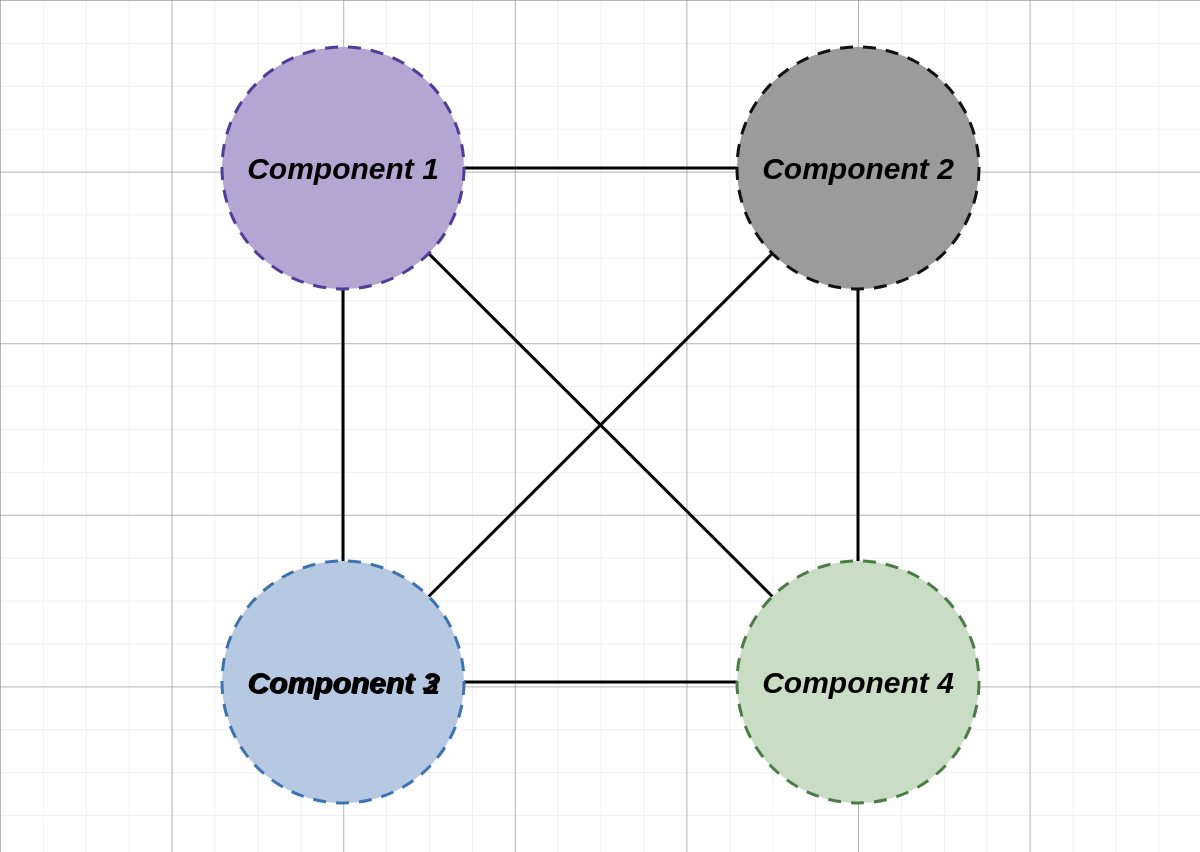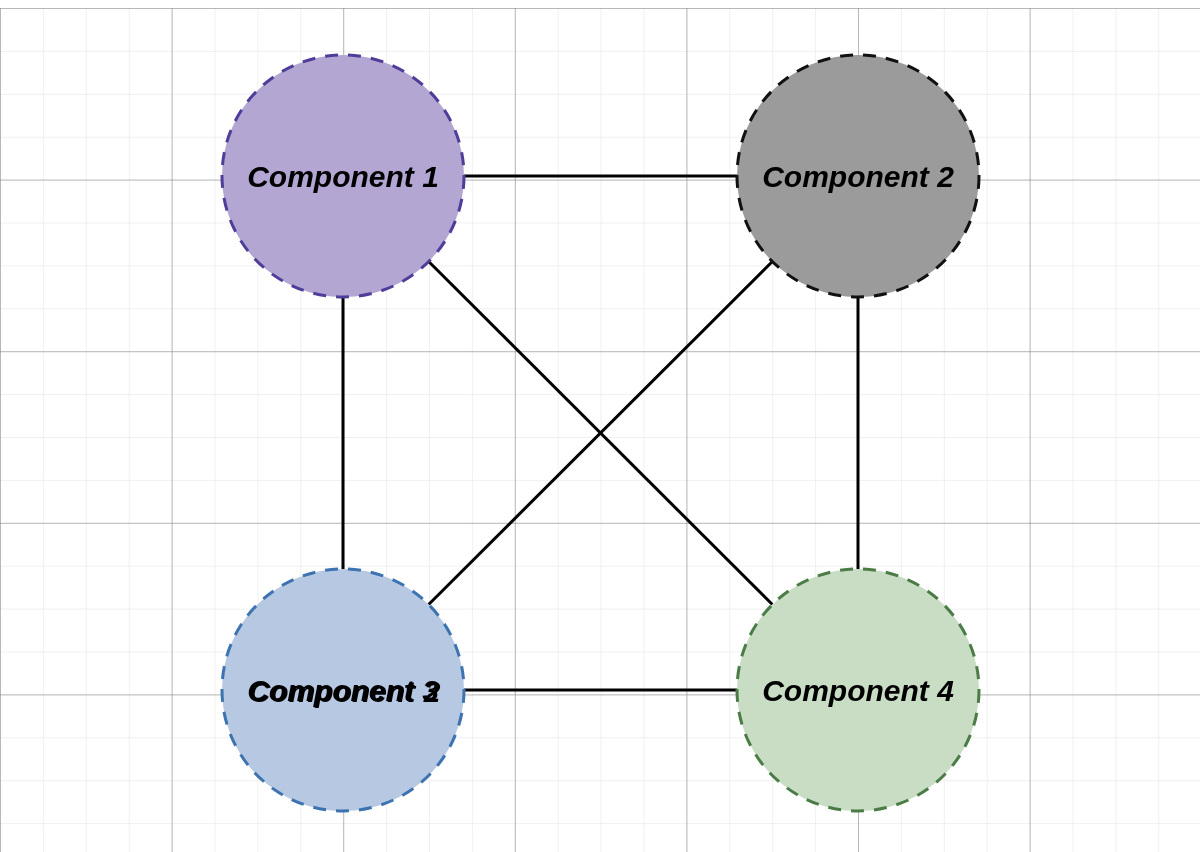--- a/index.html
+++ b/index.html
@@ -4,21 +4,21 @@
 <style>
   html, body {
     margin: 0; padding: 0;
     width: 1200px; height: 852px;
     overflow: hidden;
     background: #ffffff;
     font-family: "Liberation Sans", sans-serif;
   }
   .canvas {
     position: relative;
-    width: 1200px; height: 716px; margin-top: 8px;
+    width: 1200px; height: 716px;
   }
   svg { display: block; }
   text.node-label {
     font-family: "Liberation Sans", "DejaVu Sans", sans-serif;
     font-weight: 700;
     font-style: italic;
     fill: #000000;
   }
 </style>
 </head>

